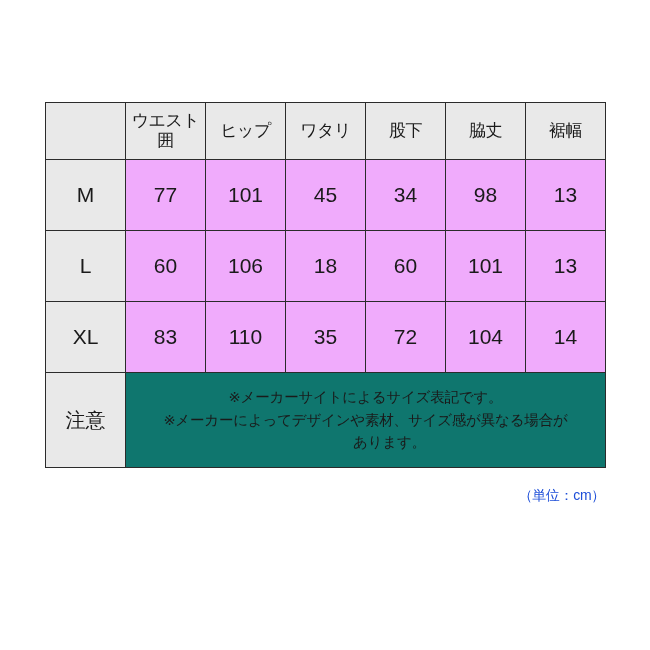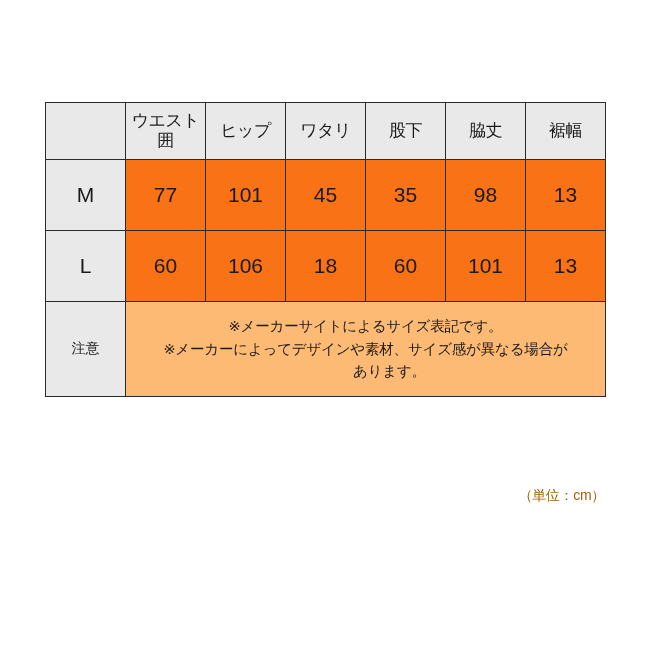--- a/index.html
+++ b/index.html
@@ -53,31 +53,31 @@
   }
   thead th.corner {
     background: #e9e9e9;
   }
   tbody td.row-label {
     background: #e9e9e9;
     font-size: 21px;
     height: 70px;
   }
   tbody td.value {
-    background: #f97316;
+    background: #f0abfc;
     font-size: 21px;
     height: 70px;
   }
   tbody tr.note-row td.row-label {
-    font-size: 14px;
+    font-size: 20px;
     letter-spacing: 0px;
     height: 94px;
   }
   td.note-cell {
-    background: #fdba74;
+    background: #0f766e;
     text-align: left;
     vertical-align: middle;
     padding: 10px 12px;
     font-size: 14.5px;
     line-height: 1.55;
     letter-spacing: -0.2px;
   }
   .note-line {
     display: block;
     white-space: pre;
@@ -87,21 +87,21 @@
     margin-left: 32px;
   }
   .unit {
     position: absolute;
     left: 45px;
     top: 0;
     width: 560px;
     text-align: right;
     font-size: 14px;
     letter-spacing: -0.3px;
-    color: #a16207;
+    color: #1d4ed8;
   }
   .unit-wrap {
     position: absolute;
     left: 0;
     top: 487px;
     width: 650px;
   }
 </style>
 </head>
 <body>
@@ -127,32 +127,41 @@
         <th>脇丈</th>
         <th>裾幅</th>
       </tr>
     </thead>
     <tbody>
       <tr>
         <td class="row-label">M</td>
         <td class="value">77</td>
         <td class="value">101</td>
         <td class="value">45</td>
-        <td class="value">35</td>
+        <td class="value">34</td>
         <td class="value">98</td>
         <td class="value">13</td>
       </tr>
       <tr>
         <td class="row-label">L</td>
         <td class="value">60</td>
         <td class="value">106</td>
         <td class="value">18</td>
         <td class="value">60</td>
         <td class="value">101</td>
         <td class="value">13</td>
+      </tr>
+      <tr>
+        <td class="row-label">XL</td>
+        <td class="value">83</td>
+        <td class="value">110</td>
+        <td class="value">35</td>
+        <td class="value">72</td>
+        <td class="value">104</td>
+        <td class="value">14</td>
       </tr>
       <tr class="note-row">
         <td class="row-label">注意</td>
         <td class="note-cell" colspan="6">
           <span class="note-line">※メーカーサイトによるサイズ表記です。</span>
           <span class="note-line">※メーカーによってデザインや素材、サイズ感が異なる場合が</span>
           <span class="note-line indent">あります。</span>
         </td>
       </tr>
     </tbody>

